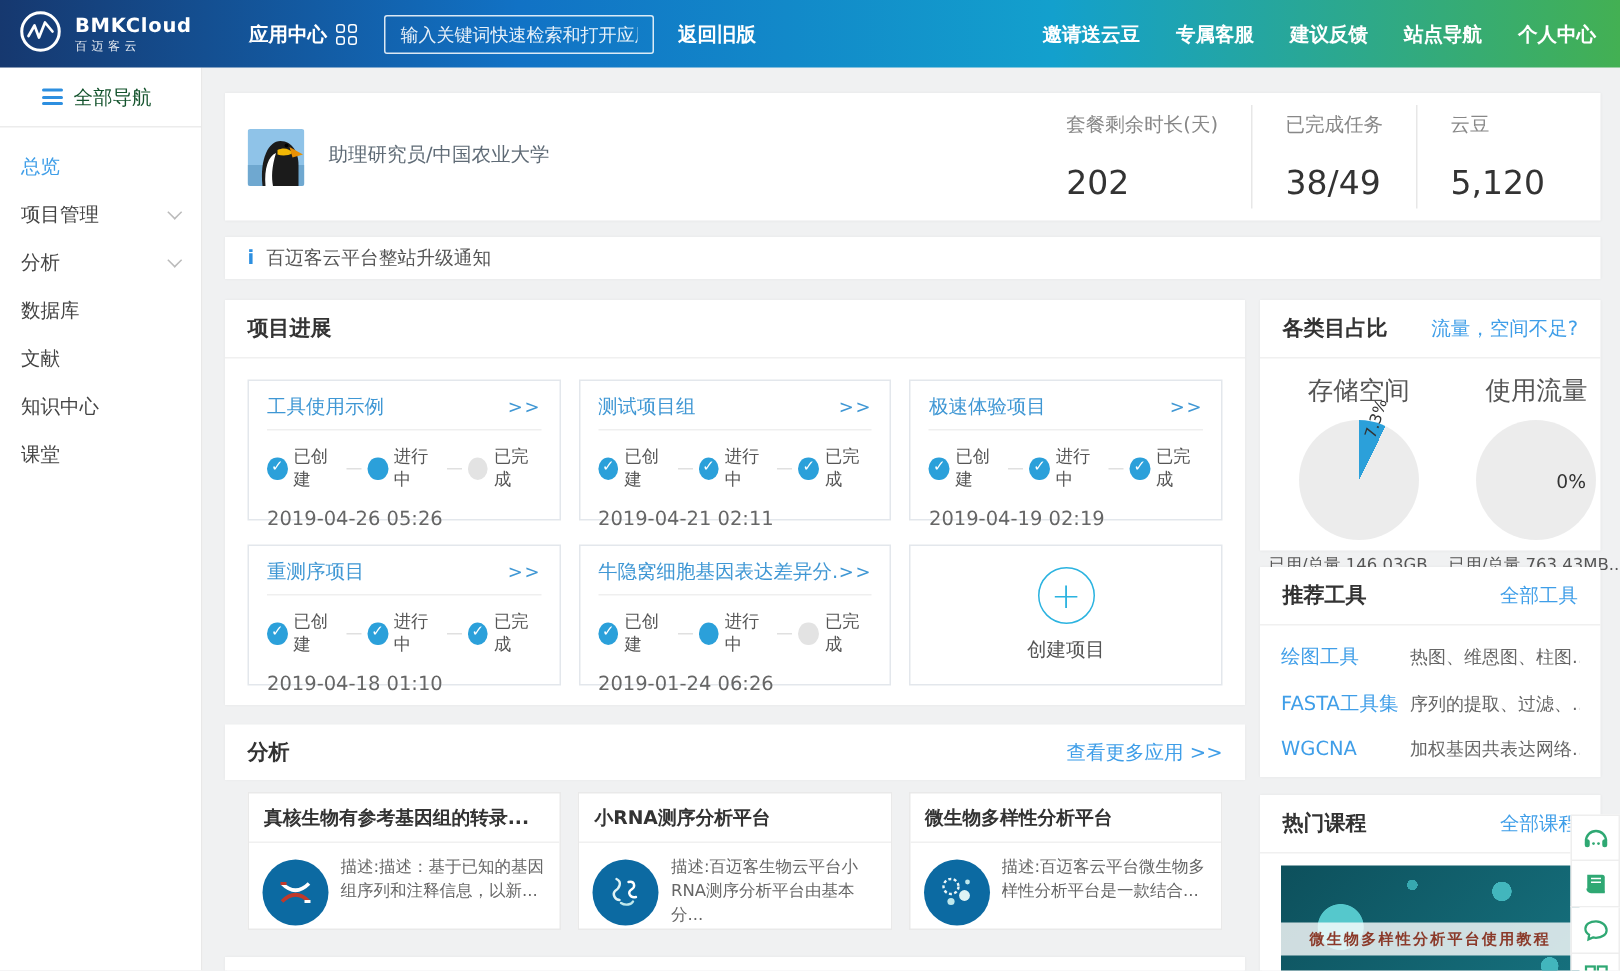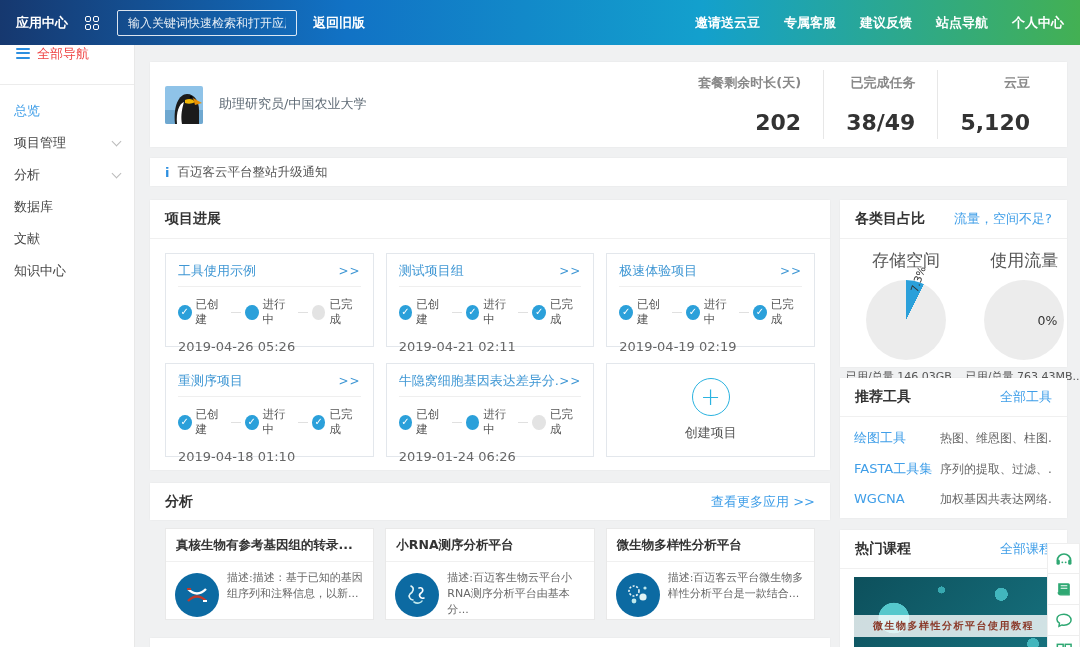--- a/index.html
+++ b/index.html
@@ -6,52 +6,52 @@
   html,body { width:1080px; height:647px; overflow:hidden; }
   body { position:relative; background:#f0f1f2; font-family:"DejaVu Sans","Liberation Sans",sans-serif; color:#333; font-size:13px; }
 
   
   .topbar { position:absolute; left:0; top:0; width:1080px; height:45px;
     background:linear-gradient(90deg,#16386f 0%,#1172c5 32%,#13a0cd 65%,#43b053 100%);
     display:flex; align-items:center; color:#fff; z-index:30; }
   .logo { width:150px; display:flex; align-items:center; gap:8px; padding-left:12px; }
   .logo-txt b { display:block; font-size:13px; letter-spacing:.5px; }
   .logo-txt span { display:block; font-size:8px; letter-spacing:3px; opacity:.9; }
-  .appcenter { display:flex; align-items:center; gap:17px; font-weight:bold; font-size:13px; margin-left:16px; cursor:pointer; }
+  .appcenter { display:flex; align-items:center; gap:6px; font-weight:bold; font-size:13px; margin-left:16px; cursor:pointer; }
   .grid-ic { display:grid; grid-template-columns:6px 6px; grid-template-rows:6px 6px; gap:2px; }
   .grid-ic i { border:1.5px solid #fff; border-radius:2px; }
   .hsearch { margin-left:18px; width:180px; height:26px; background:transparent; border:1px solid rgba(255,255,255,.85);
     border-radius:2px; color:#fff; font-size:12px; padding:0 10px; outline:none; font-family:inherit; }
   .hsearch::placeholder { color:rgba(255,255,255,.9); }
   .backold { font-weight:bold; font-size:13px; margin-left:16px; cursor:pointer; }
   .topnav { margin-left:auto; display:flex; gap:24px; padding-right:16px; font-size:13px; font-weight:bold;text-align:right; }
   .topnav span { cursor:pointer; white-space:nowrap; }
 
   
   .sidebar { position:absolute; left:0; top:45px; width:135px; height:602px; background:#fff; border-right:1px solid #e8e8e8; }
-  .nav-title { height:40px; display:flex; gap:7px; padding:0 16px; color:#ef4444; font-size:13px; border-bottom:1px solid #ececec; cursor:pointer; }
+  .nav-title { height:40px; display:flex; align-items:center; gap:7px; padding:0 28px; color:#14532d; font-size:13px; border-bottom:1px solid #ececec; cursor:pointer; }
   .menu-ic { display:inline-block; width:14px; }
   .menu-ic i { display:block; height:2px; background:#2d8fe0; margin:2.5px 0; border-radius:1px; }
   .snav { padding-top:10px; }
   .snav-item { display:flex; align-items:center; padding:7px 14px; font-size:13px; color:#444; cursor:pointer; }
   .snav-item.active { color:#3f9ee8; }
   .chev { margin-left:auto; width:7px; height:7px; border-right:1.5px solid #bbb; border-bottom:1.5px solid #bbb; transform:rotate(45deg); margin-top:-3px; }
 
   
   .card { position:absolute; background:#fff; box-shadow:0 0 2px rgba(0,0,0,.05); }
   .card-head { display:flex; align-items:center; justify-content:space-between; padding:10px 15px; border-bottom:1px solid #f0f0f0; }
   .card-head b { font-size:14px; color:#333; }
   .blue-link { color:#3f9ee8; font-size:13px; cursor:pointer; text-decoration:none; white-space:nowrap; }
 
   
   .greet { left:150px; top:62px; width:917px; height:85px; display:flex; align-items:center; padding:0 15px; }
   .avatar { width:38px; height:38px; border-radius:2px; overflow:hidden; flex:0 0 38px; cursor:pointer; }
   .greet-txt { margin-left:16px; color:#5f6b76; font-size:13px; line-height:1.9; }
   .stats { margin-left:auto; display:flex; align-items:center; }
-  .stat { text-align:right; padding:4px 22px;font-weight:bold; }
+  .stat { padding:4px 22px; }
   .stat + .stat { border-left:1px solid #e7e7e7; }
   .stat .lbl { font-size:13px; color:#888; }
   .stat .val { font-size:22px; color:#333; margin-top:18px; }
 
   
   .notice { left:150px; top:158px; width:917px; height:28px; display:flex; align-items:center; gap:8px; padding:0 15px; font-size:12.5px; color:#555; cursor:pointer; }
   .info-i { color:#2d8fe0; font-weight:bold; font-size:13px; }
 
   
   .projects { left:150px; top:200px; width:680px; height:270px; }
@@ -119,20 +119,32 @@
 
   
   .floaters { position:absolute; right:0; top:543px; width:33px; z-index:40; }
   .fbtn { width:33px; height:31px; background:#fff; border:1px solid #eee; border-top:none; display:flex; align-items:center; justify-content:center; cursor:pointer; }
   .fbtn:first-child { border-top:1px solid #eee; }
 </style>
 </head>
 <body>
 
 <div class="topbar">
+  <div class="logo">
+    <span>
+      <svg width="30" height="30" viewBox="0 0 30 30">
+        <circle cx="15" cy="15" r="12.5" fill="none" stroke="#fff" stroke-width="2"></circle>
+        <polyline points="7,18 11,11 14,19 18,9 23,15" fill="none" stroke="#fff" stroke-width="1.8" stroke-linecap="round" stroke-linejoin="round"></polyline>
+      </svg>
+    </span>
+    <span class="logo-txt">
+      <b>BMKCloud</b>
+      <span>百迈客云</span>
+    </span>
+  </div>
   <div class="appcenter">
     <span>应用中心</span>
     <span class="grid-ic">
         <i></i>
         <i></i>
         <i></i>
         <i></i>
       </span>
   </div>
   <input class="hsearch" placeholder="输入关键词快速检索和打开应用" style="">
@@ -168,20 +180,23 @@
         <i class="chev"></i>
       </div>
     <div class="snav-item">
         <span>数据库</span>
       </div>
     <div class="snav-item">
         <span>文献</span>
       </div>
     <div class="snav-item">
         <span>知识中心</span>
+      </div>
+    <div class="snav-item">
+        <span>课堂</span>
       </div>
   </div>
 </div>
 
 <div class="card greet">
   <div class="avatar">
     <svg width="38" height="38" viewBox="0 0 38 38">
       <rect width="38" height="38" fill="#8fc3e8"></rect>
       <rect y="24" width="38" height="14" fill="#6fa8d0"></rect>
       <path d="M10 38 C8 20 14 8 22 8 C30 8 34 16 34 24 L34 38 Z" fill="#1b1b1b"></path>

